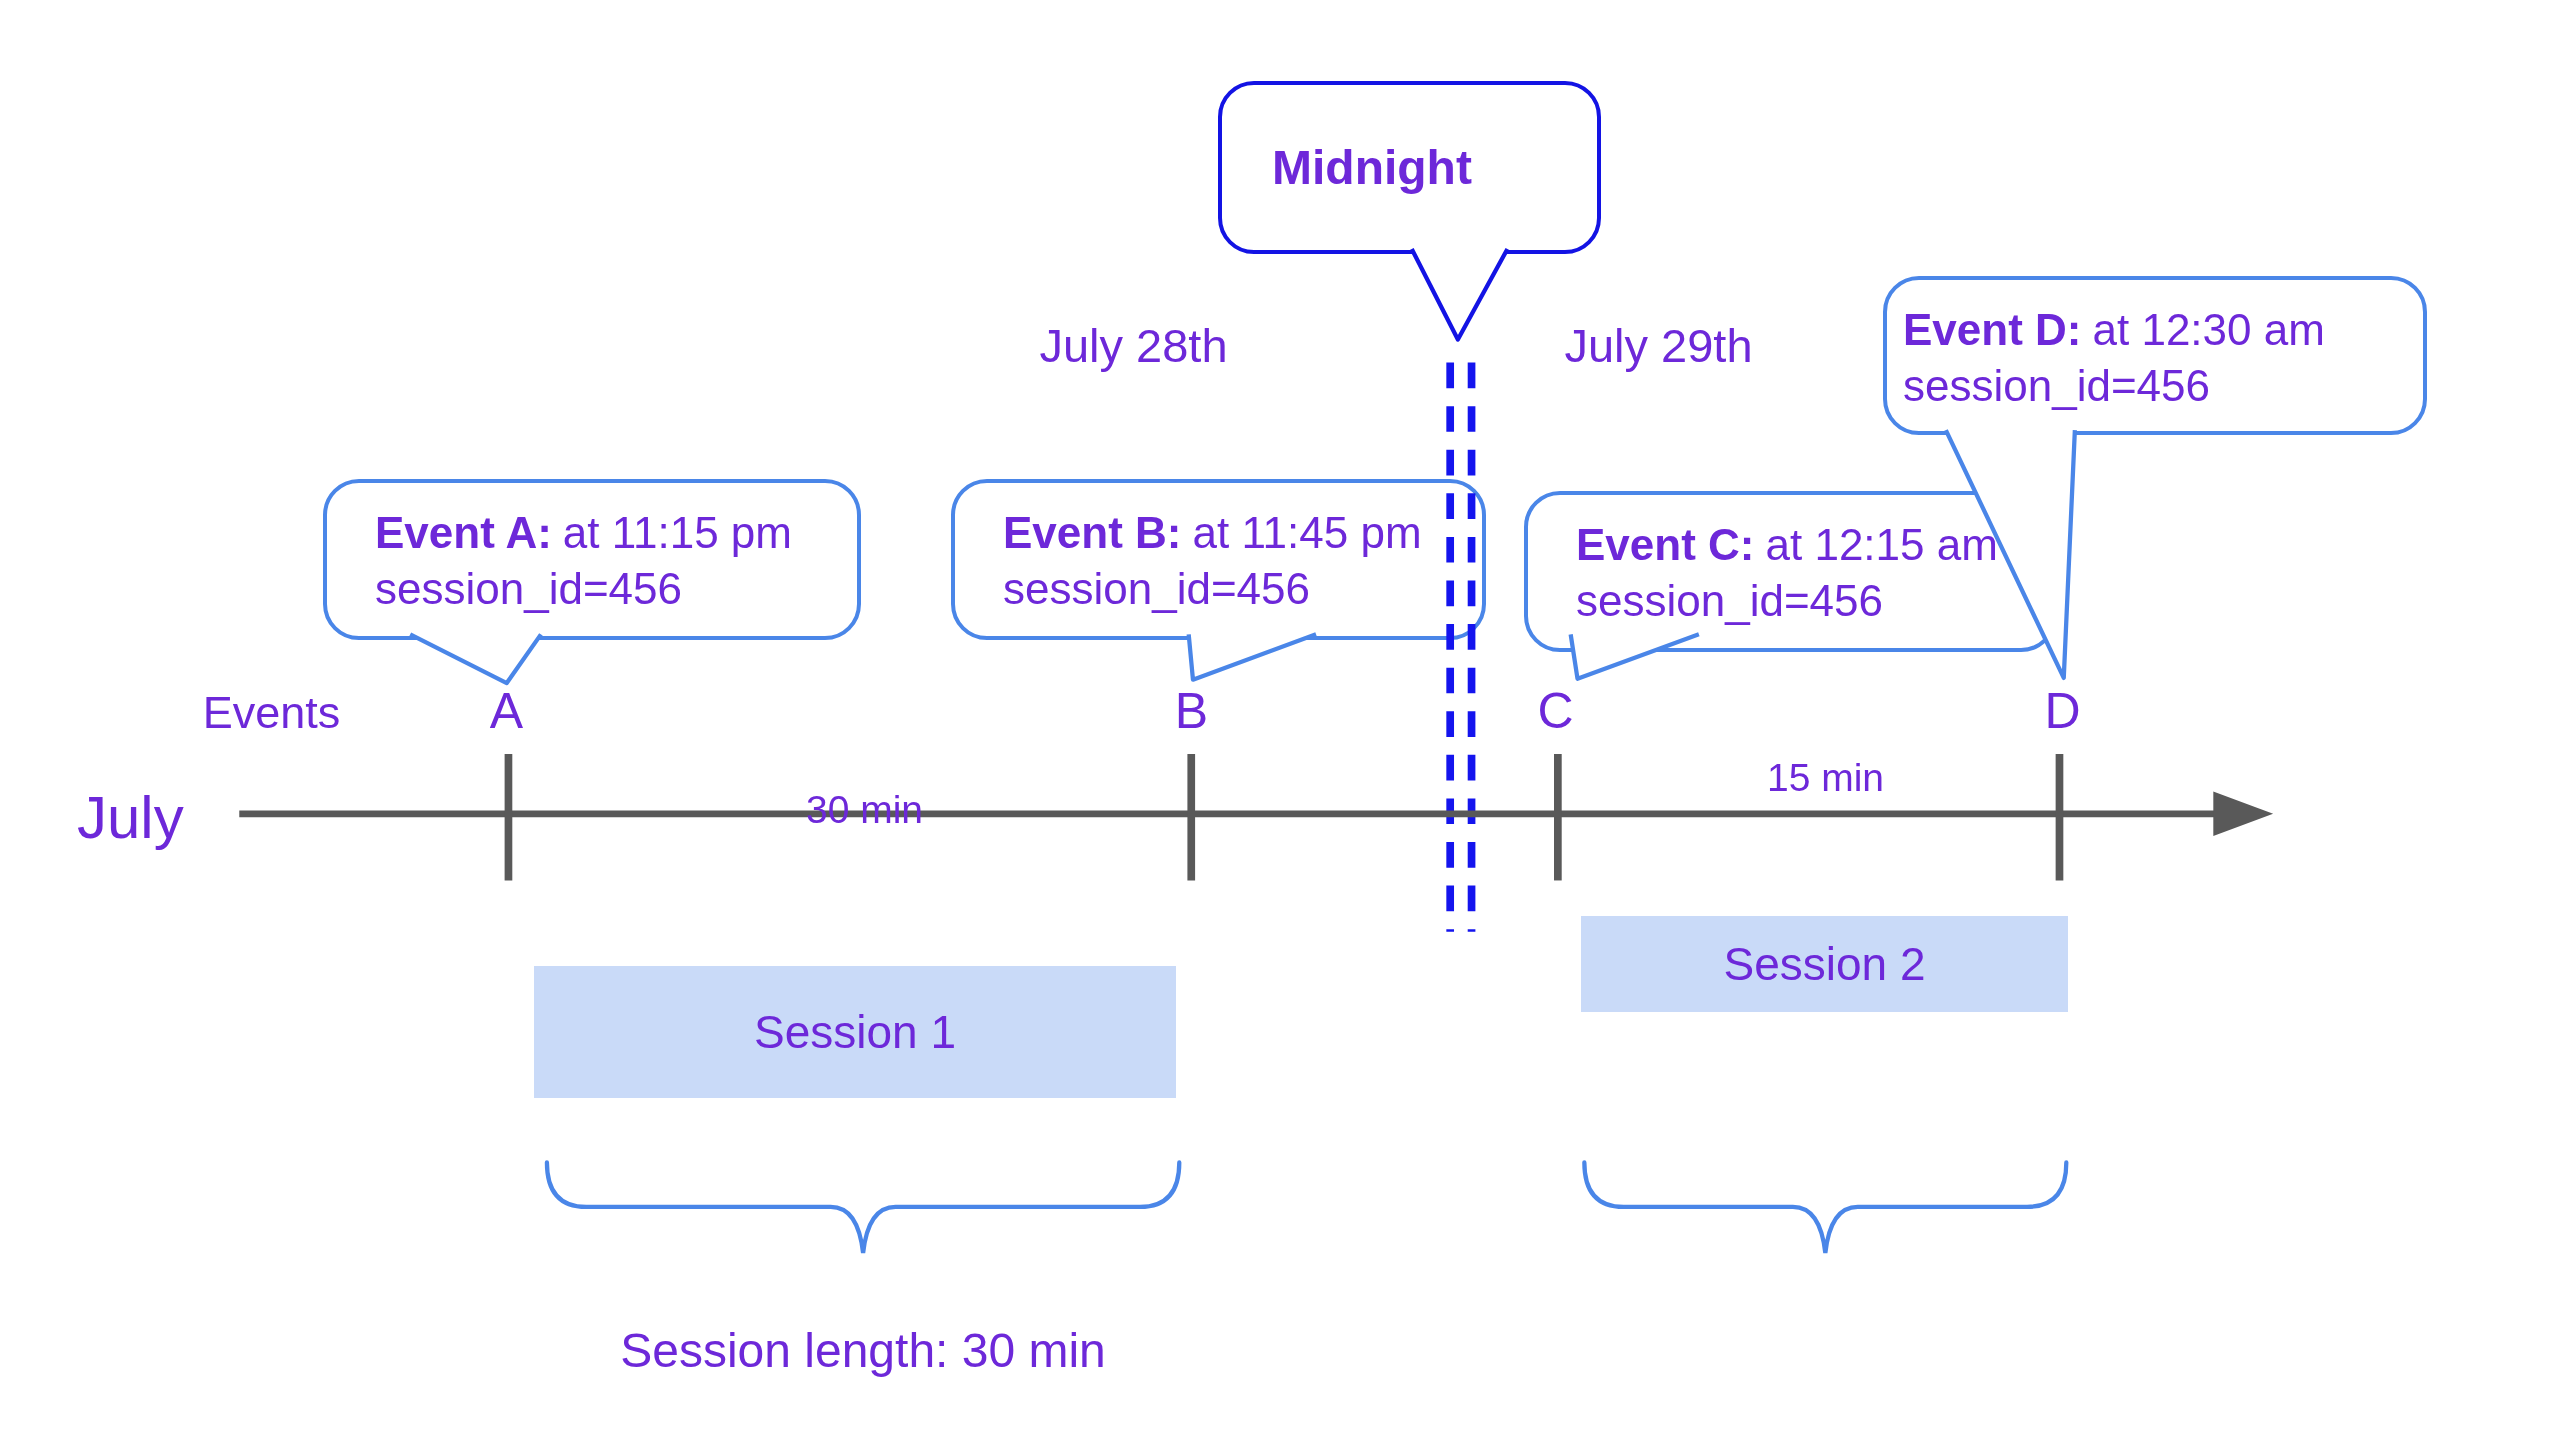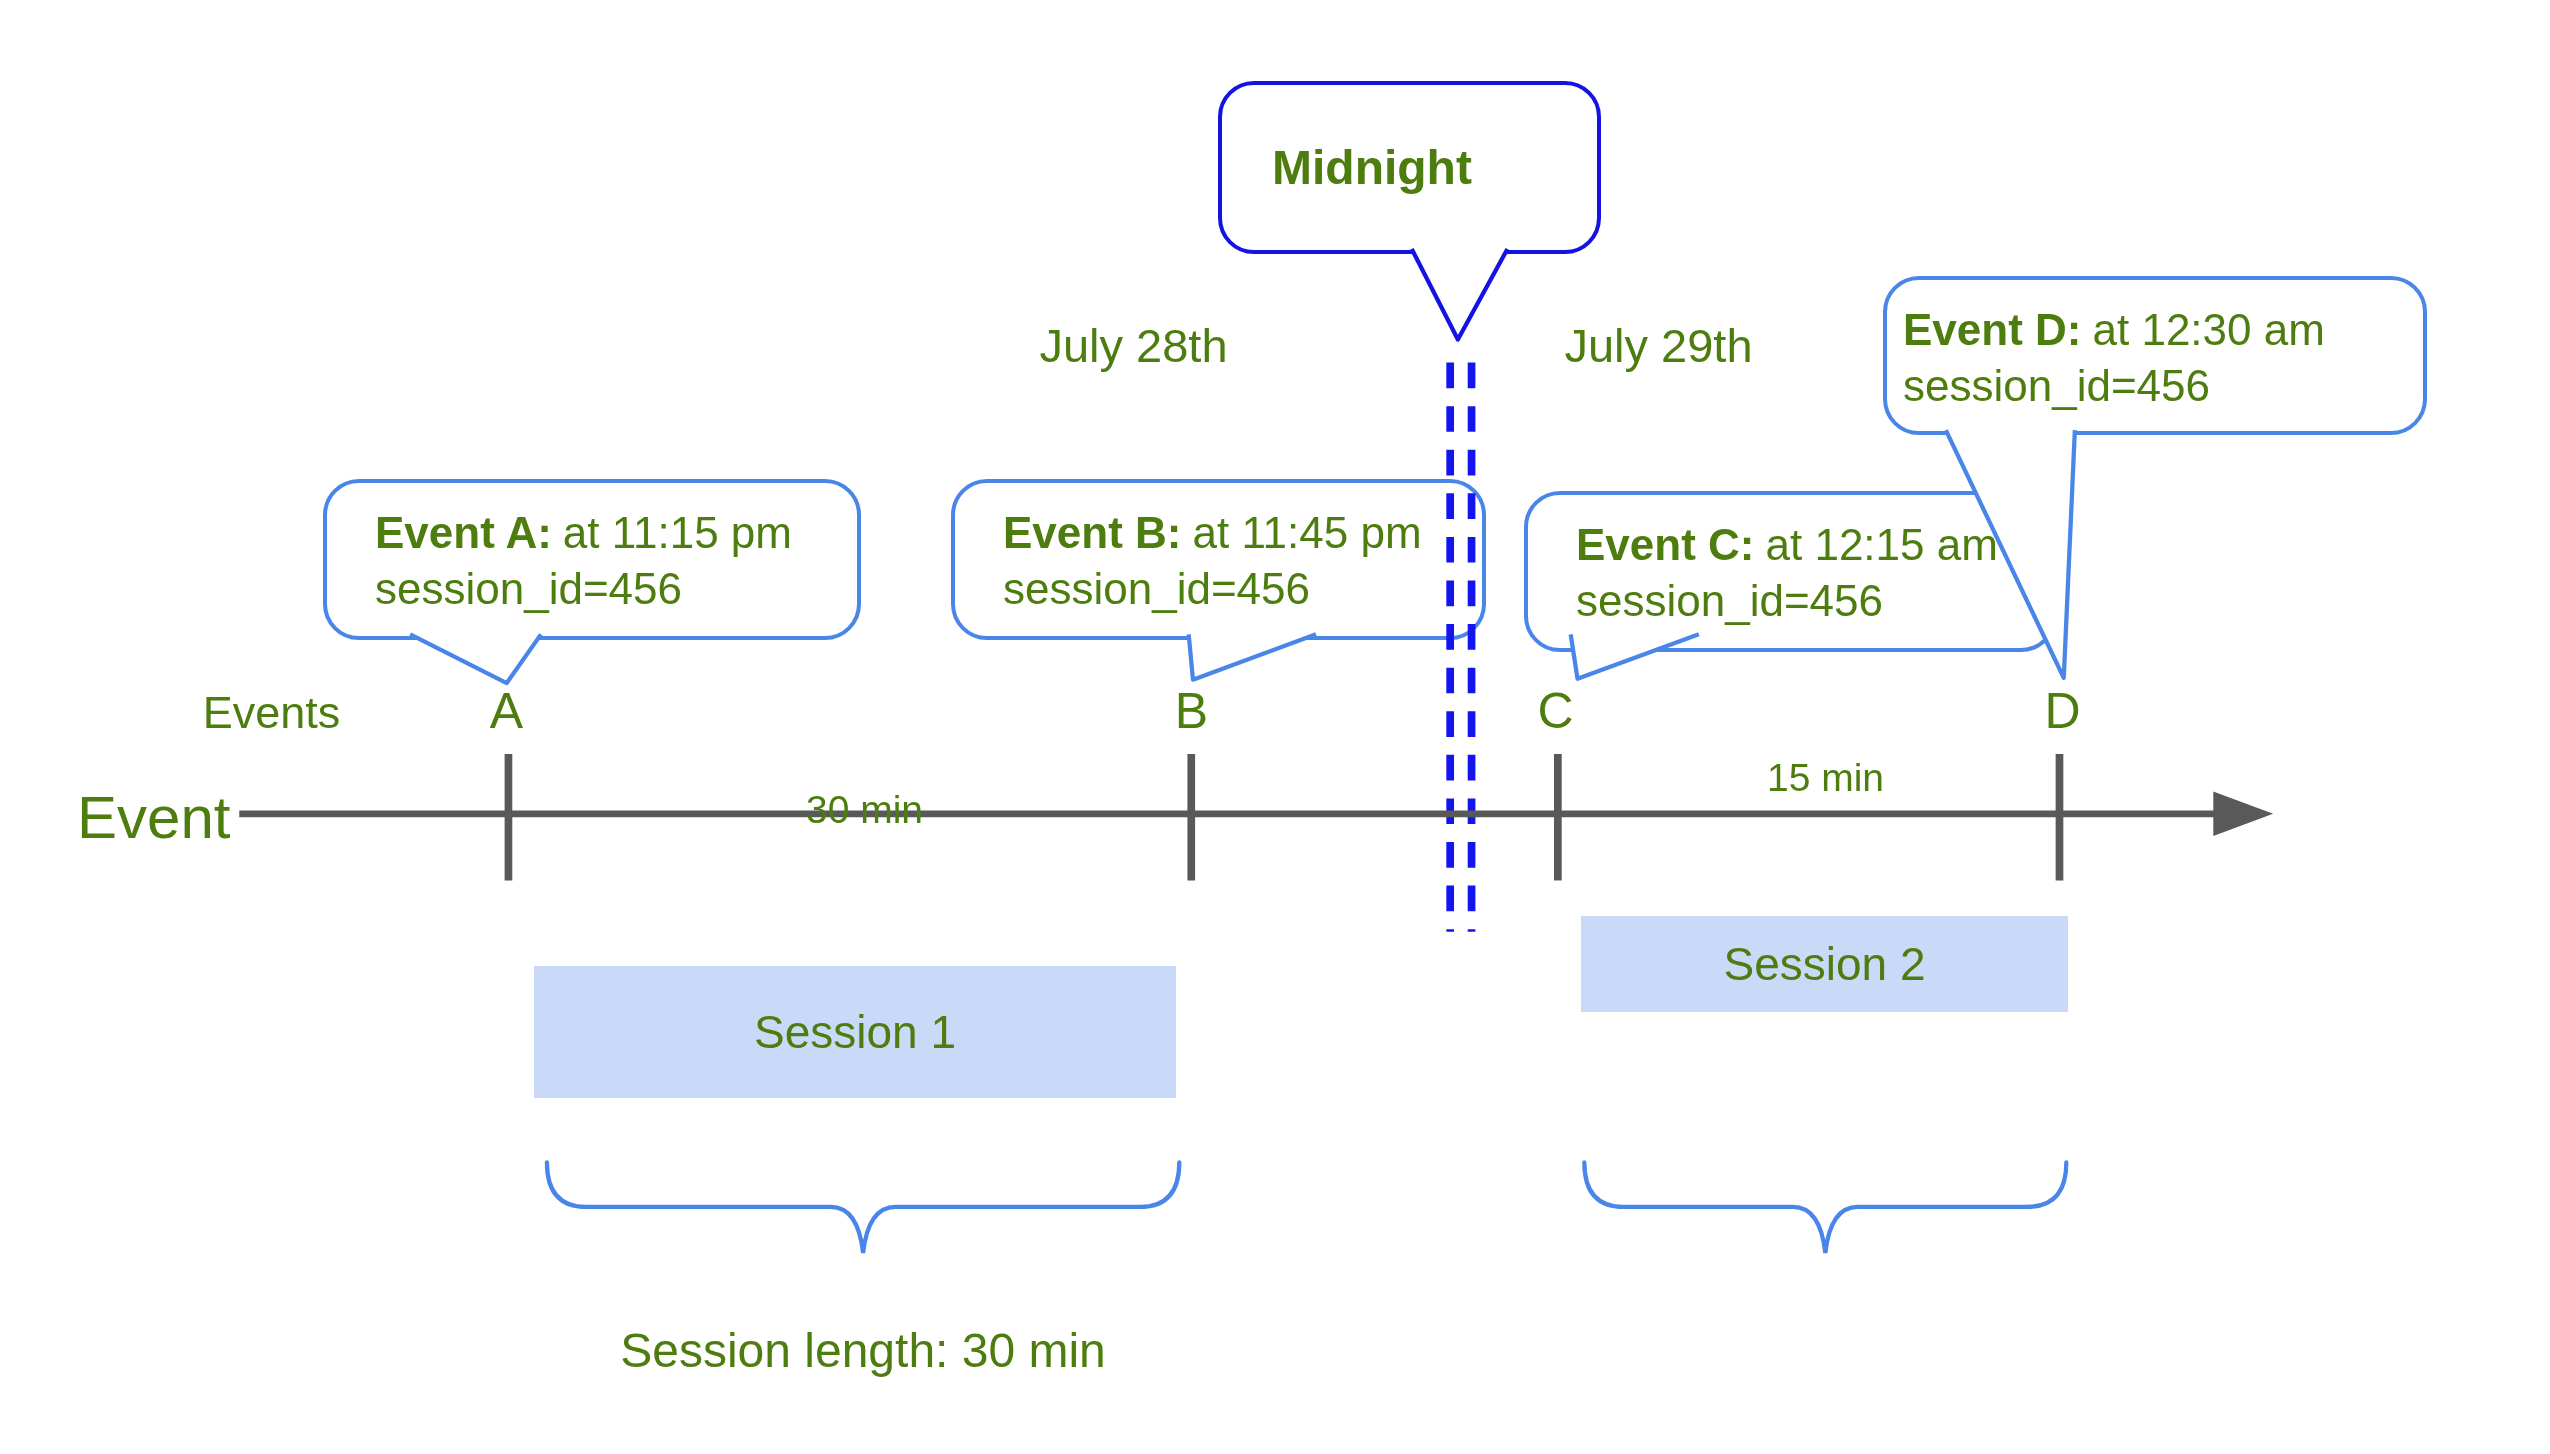--- a/index.html
+++ b/index.html
@@ -1,18 +1,18 @@
 <!DOCTYPE html>
 <html style="--calloutBorder: #4a86e8; --midnightBorder: #1313e4; --midnightLine: #1414ee; --brace: #4a86e8; --sessionFill: #c9daf8; --timeline: #595959; --text: #0d0d0d;font-size:13.7px"><head>
 <meta charset="utf-8">
 <style>
   html,body { margin:0; padding:0; background:#ffffff; }
   .canvas {
     position:relative; width:2550px; height:1455px; background:#ffffff; overflow:hidden;
-    font-family:"Liberation Sans", sans-serif; color:#4d7c0f;
+    font-family:"Liberation Sans", sans-serif; color:#6d28d9;
   }
   .abs { position:absolute; }
   svg.overlay { position:absolute; left:0; top:0; z-index:2; pointer-events:none; }
 
   
   .svg-timeline { stroke:var(--timeline,#595959); stroke-width:8; }
   .svg-arrowhead { fill:var(--timeline,#595959); }
   .svg-tick { stroke:var(--timeline,#595959); stroke-width:9; }
   .svg-dash { stroke:var(--midnightLine,#1414ee); stroke-width:9; stroke-dasharray:30 21; }
   .svg-tail { fill:#ffffff; stroke:var(--calloutBorder,#4a86e8); stroke-width:5; stroke-linejoin:round; }
@@ -108,21 +108,21 @@
     <path class="svg-tail" d="M 2277,503 L 2415,793 L 2428,503"></path>
 
     <path class="svg-brace" d="M 640,1360 Q 640,1412 686,1412 L 972,1412 Q 1004,1412 1010,1466 Q 1016,1412 1048,1412 L 1334,1412 Q 1380,1412 1380,1360"></path>
     <path class="svg-brace" d="M 1854,1360 Q 1854,1412 1900,1412 L 2098,1412 Q 2130,1412 2136,1466 Q 2142,1412 2174,1412 L 2372,1412 Q 2418,1412 2418,1360"></path>
   </svg>
 
   <div class="datelabel" style="left:988px; top:318px;">July 28th</div>
   <div class="datelabel" style="left:1513px; top:318px;">July 29th</div>
 
   <div class="rowlabel" style="left:186px; top:687px; width:171px; text-align:center; font-size:45px;">Events</div>
-  <div class="rowlabel" style="left:77px; top:783px; width:137px; font-size:60px;">Event</div>
+  <div class="rowlabel" style="left:77px; top:783px; width:137px; font-size:60px;">July</div>
 
   <div class="ticklabel" style="left:468px; top:682px;">A</div>
   <div class="ticklabel" style="left:1153px; top:682px;">B</div>
   <div class="ticklabel" style="left:1517px; top:682px;">C</div>
   <div class="ticklabel" style="left:2024px; top:682px;">D</div>
 
   <div class="interval" style="left:762px; top:756px;margin-top:32px;">30 min</div>
   <div class="interval" style="left:1723px; top:756px;">15 min</div>
 
   <div class="session-length" style="left:564px; top:1323px;">Session length: 30 min</div>

